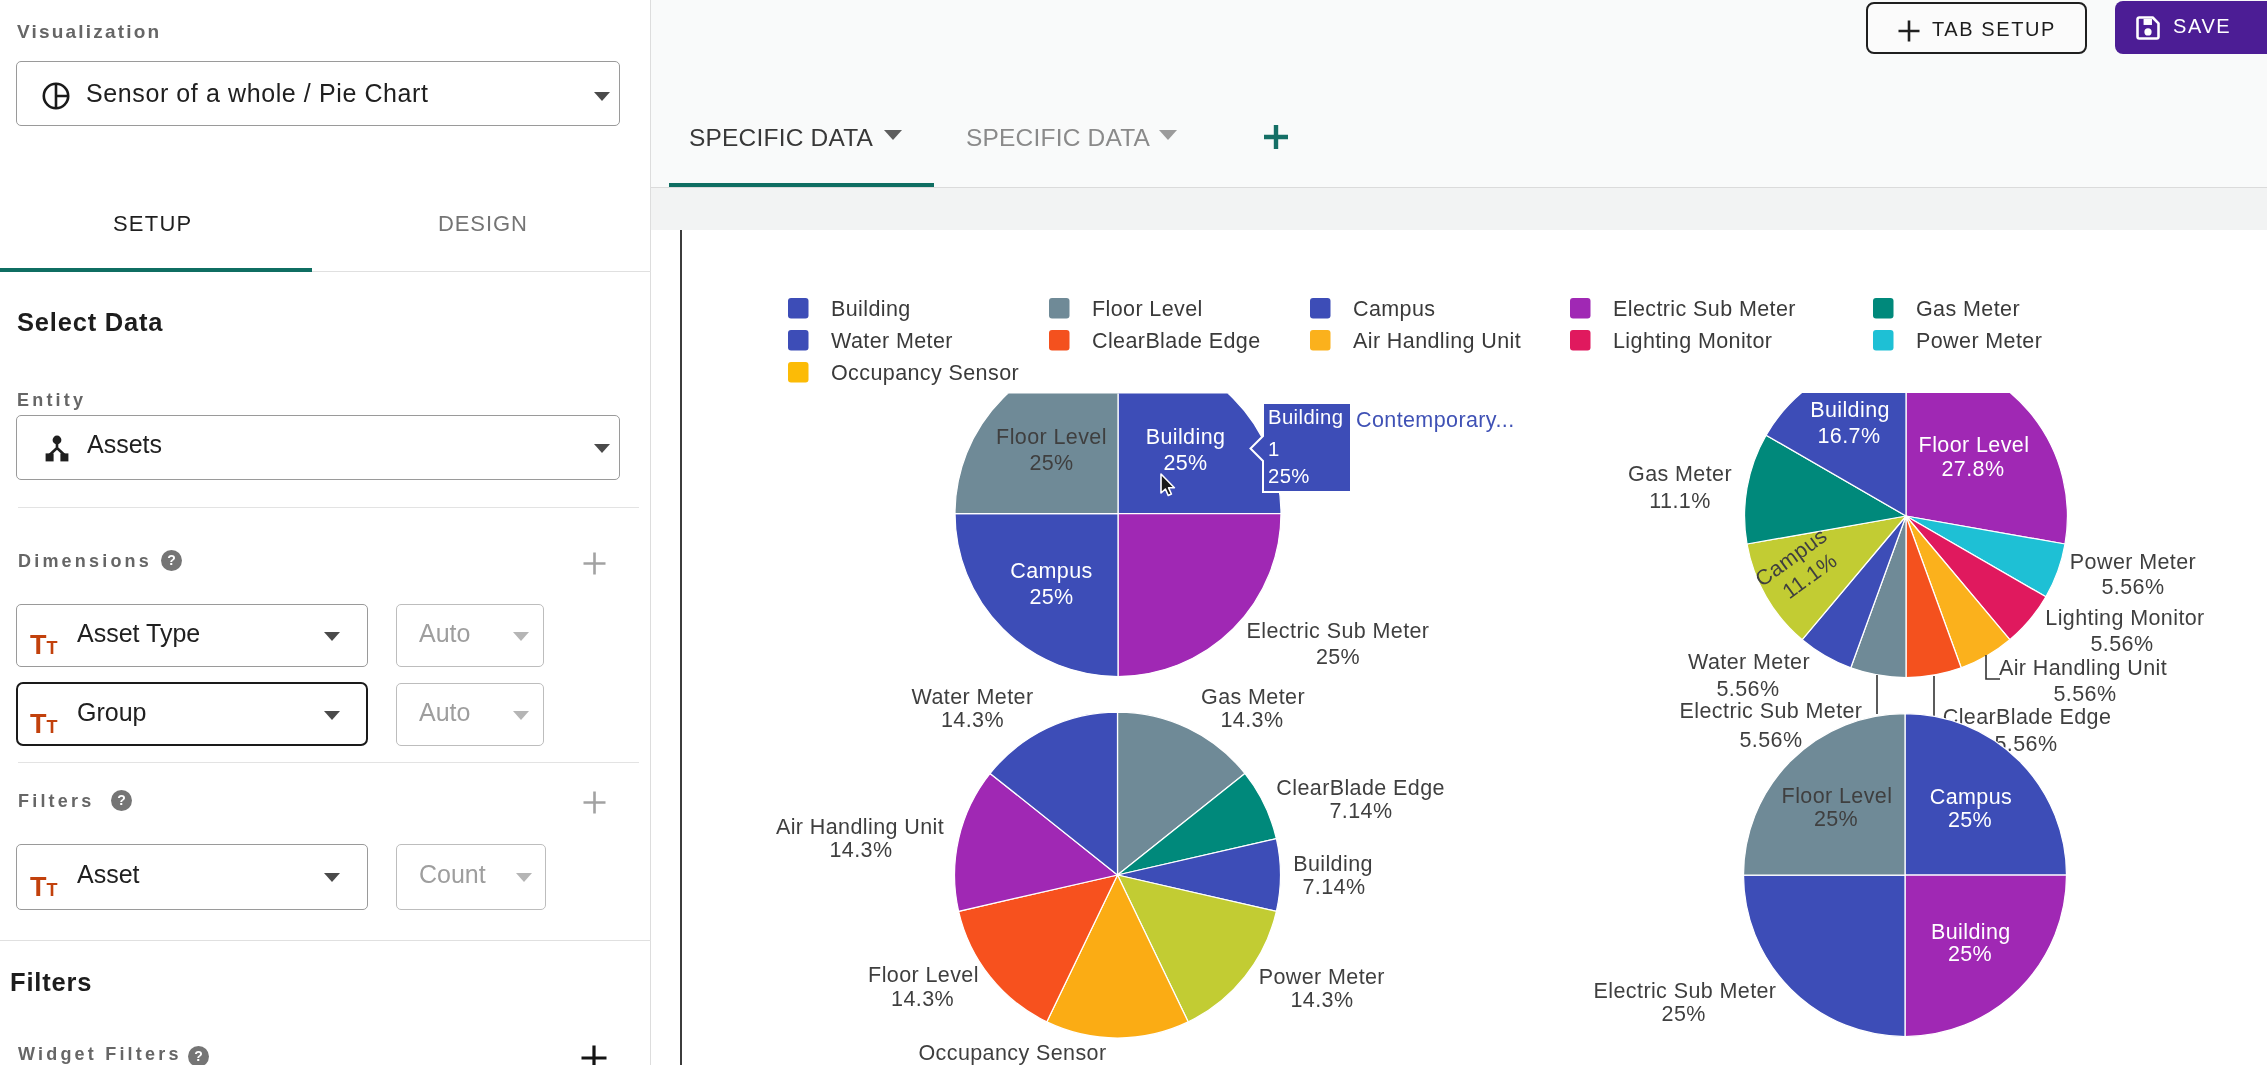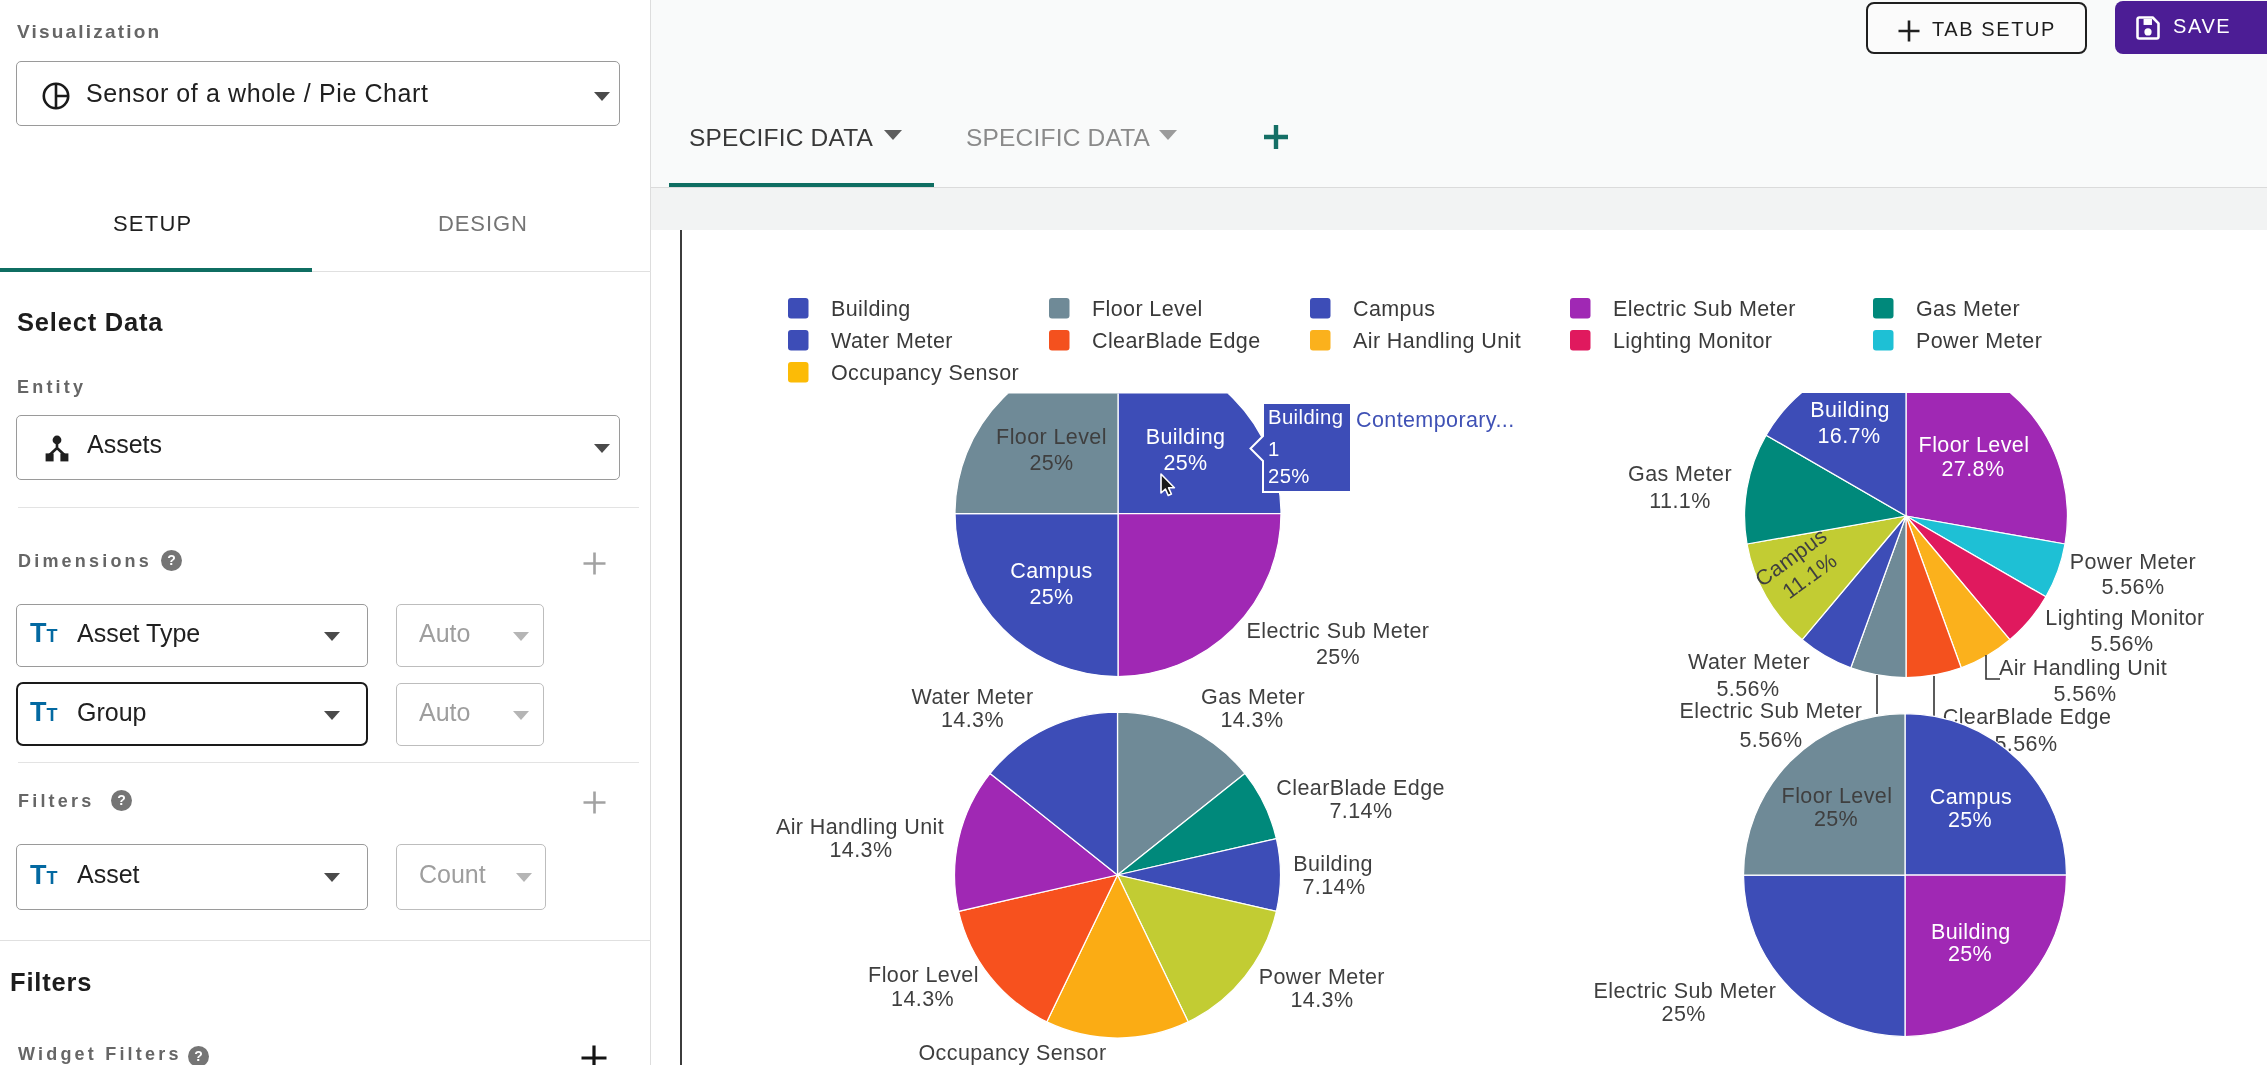--- a/index.html
+++ b/index.html
@@ -6,21 +6,21 @@
   html,body { width:2267px; height:1065px; background:#fff; overflow:hidden;
     font-family:"Liberation Sans", sans-serif; }
   .abs { position:absolute; }
   .lbl { font-weight:700; color:#666; font-size:18px; letter-spacing:3.2px; }
   .sel { border:1.4px solid #9A9A9A; border-radius:5px; background:#fff; }
   .caret { width:0; height:0; border-left:8px solid transparent;
     border-right:8px solid transparent; border-top:9px solid #4A4A4A; }
   .caret.lt { border-top-color:#B5B5B5; }
   .qm { width:21px; height:21px; border-radius:50%; background:#757575; color:#fff;
     font-size:14px; font-weight:700; text-align:center; line-height:21px; }
-  .tt { color:#0369a1; font-weight:700; }
+  .tt { color:#c2410c; font-weight:700;margin-top:12px; }
 </style>
 </head>
 <body>
 
 <div class="abs" style="left:651px;top:0;width:1616px;height:187px;background:#F9FAFA"></div>
 <div class="abs" style="left:651px;top:187px;width:1616px;height:43px;background:#F2F3F3;border-top:1.5px solid #DBDBDB"></div>
 
 <div class="abs" style="left:1866px;top:2px;width:221px;height:52px;border:2px solid #1F1F1F;border-radius:8px;background:#FBFBFB">
   <svg class="abs" style="left:28px;top:14px" width="26" height="26" viewBox="0 0 26 26">
     <path d="M13,2.5 V23.5 M2.5,13 H23.5" stroke="#1F1F1F" stroke-width="2.6"></path>
@@ -182,21 +182,21 @@
 </svg>
 <div class="abs" style="left:86px;top:79px;font-size:25px;letter-spacing:0.6px;color:#202020">Sensor of a whole / Pie Chart</div>
 <div class="abs caret" style="left:594px;top:92px"></div>
 
 <div class="abs" style="left:113px;top:211px;font-size:22px;letter-spacing:1.2px;color:#1F1F1F;font-weight:500">SETUP</div>
 <div class="abs" style="left:438px;top:211px;font-size:22px;letter-spacing:0.9px;color:#757575;font-weight:500">DESIGN</div>
 <div class="abs" style="left:0;top:271px;width:651px;height:1.4px;background:#E0E0E0"></div>
 <div class="abs" style="left:0;top:268px;width:312px;height:4px;background:#0F6E62"></div>
 
 <div class="abs" style="left:17px;top:308px;font-size:25.5px;letter-spacing:0.8px;font-weight:700;color:#1D1D1D">Select Data</div>
-<div class="abs lbl" style="left:17px;top:377px">Entity</div>
+<div class="abs lbl" style="left:17px;top:390px">Entity</div>
 
 <div class="abs sel" style="left:16px;top:415px;width:604px;height:65px"></div>
 <svg class="abs" style="left:42px;top:433px" width="30" height="30" viewBox="0 0 30 30">
   <path d="M15,8 V15 M15,15 L7.5,22 M15,15 L22.5,22" stroke="#1F1F1F" stroke-width="2.6" fill="none"></path>
   <circle cx="15" cy="7" r="4.4" fill="#1F1F1F"></circle>
   <rect x="3.6" y="20.4" width="8" height="8" fill="#1F1F1F"></rect>
   <rect x="18.4" y="20.4" width="8" height="8" fill="#1F1F1F"></rect>
 </svg>
 <div class="abs" style="left:87px;top:430px;font-size:25px;color:#202020">Assets</div>
 <div class="abs caret" style="left:594px;top:444px"></div>

